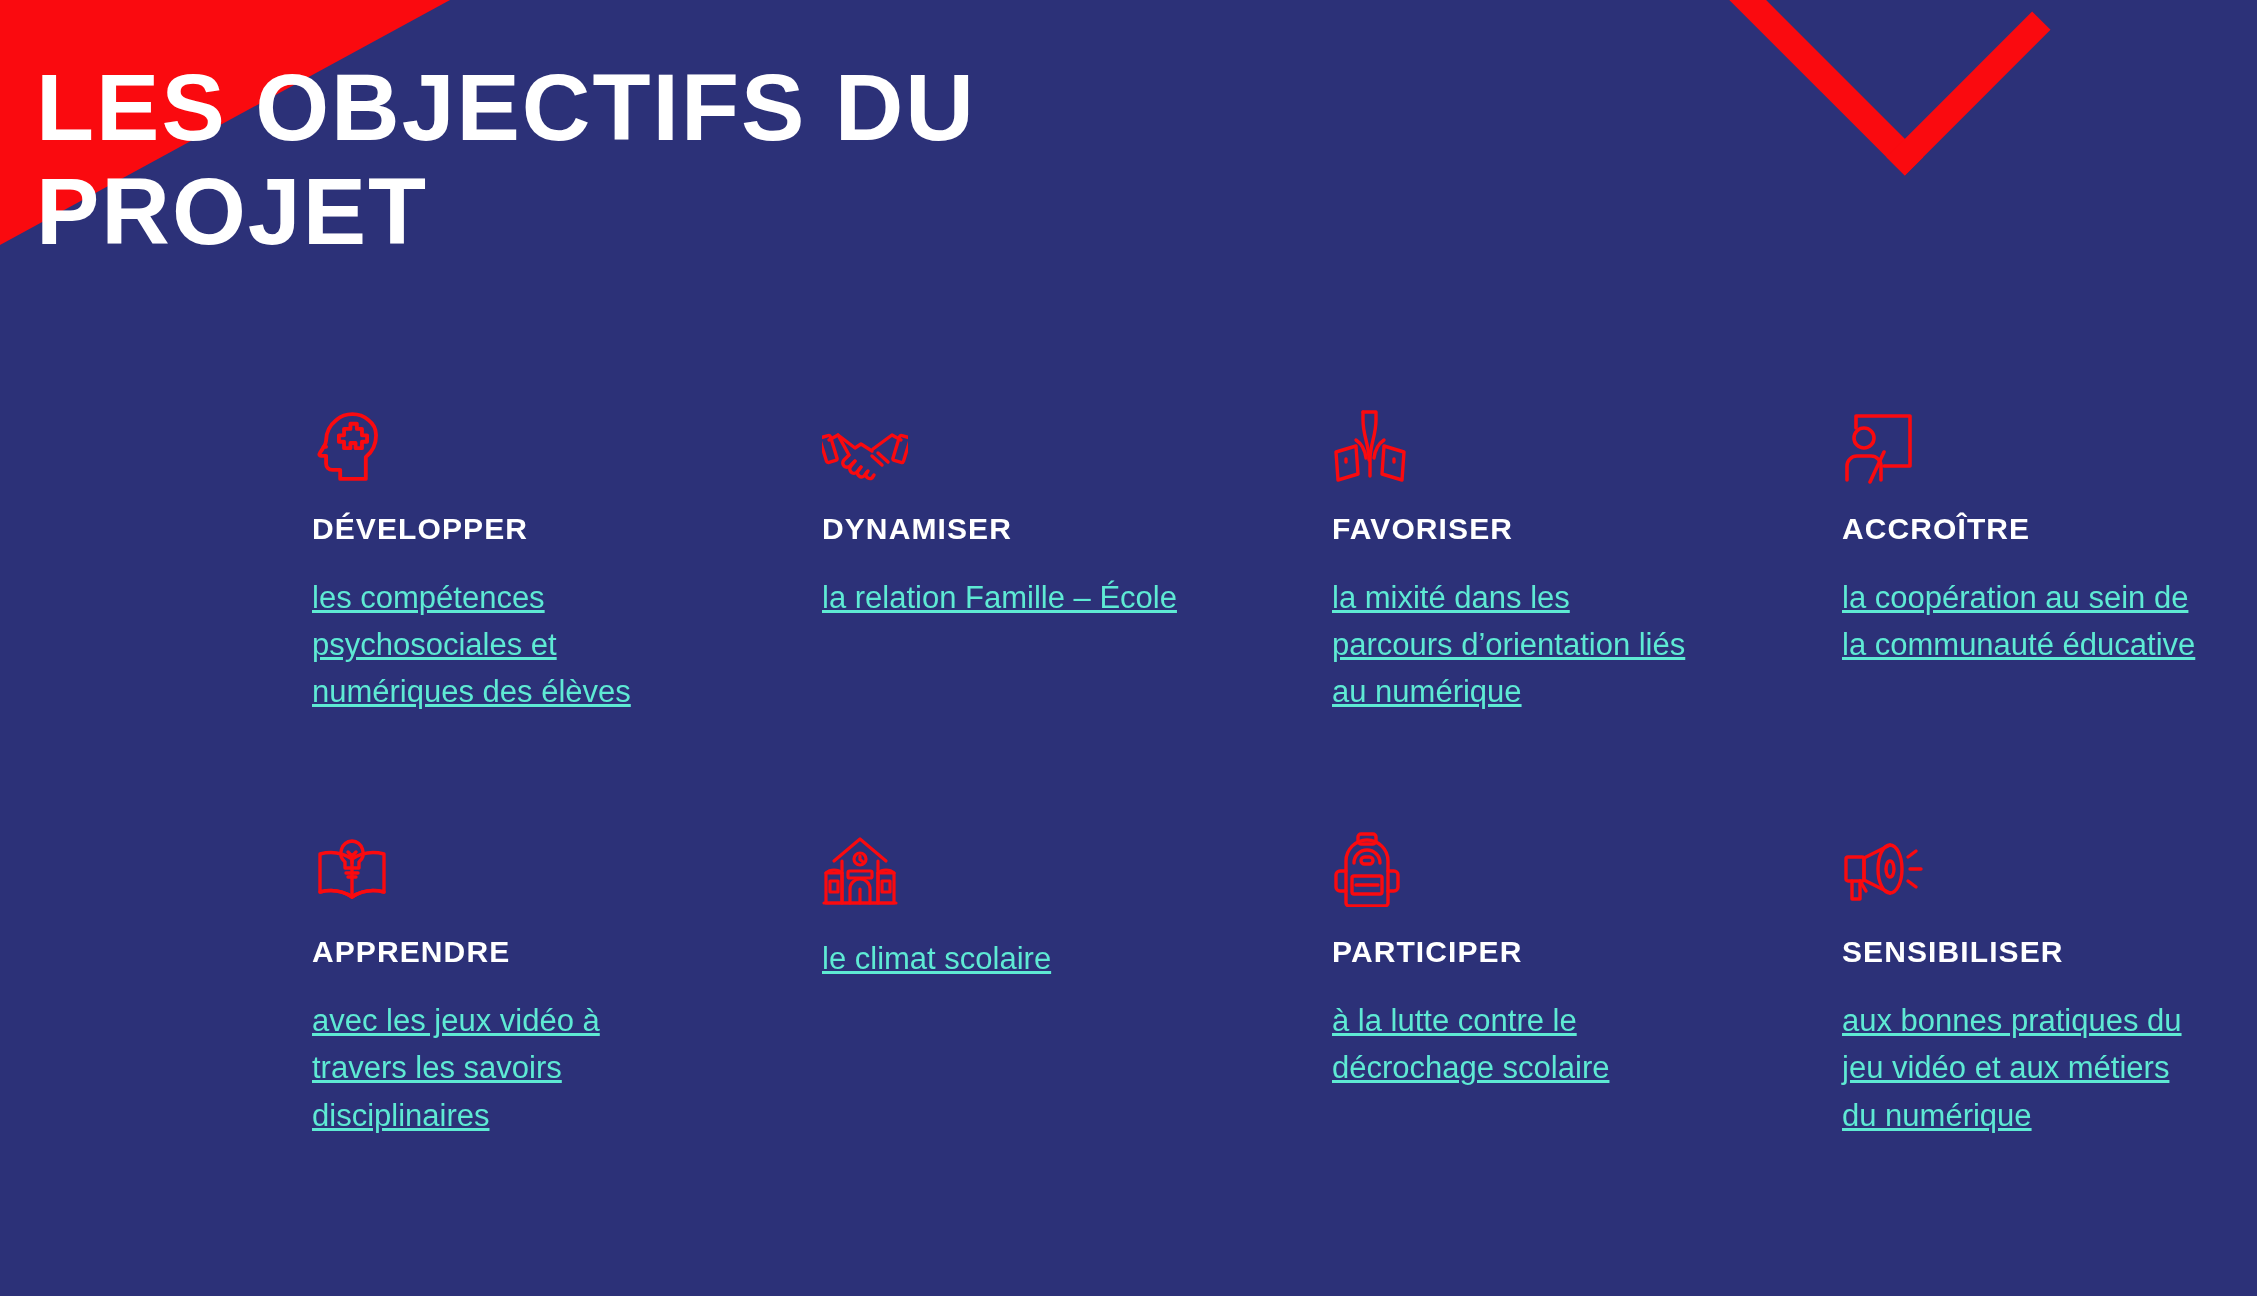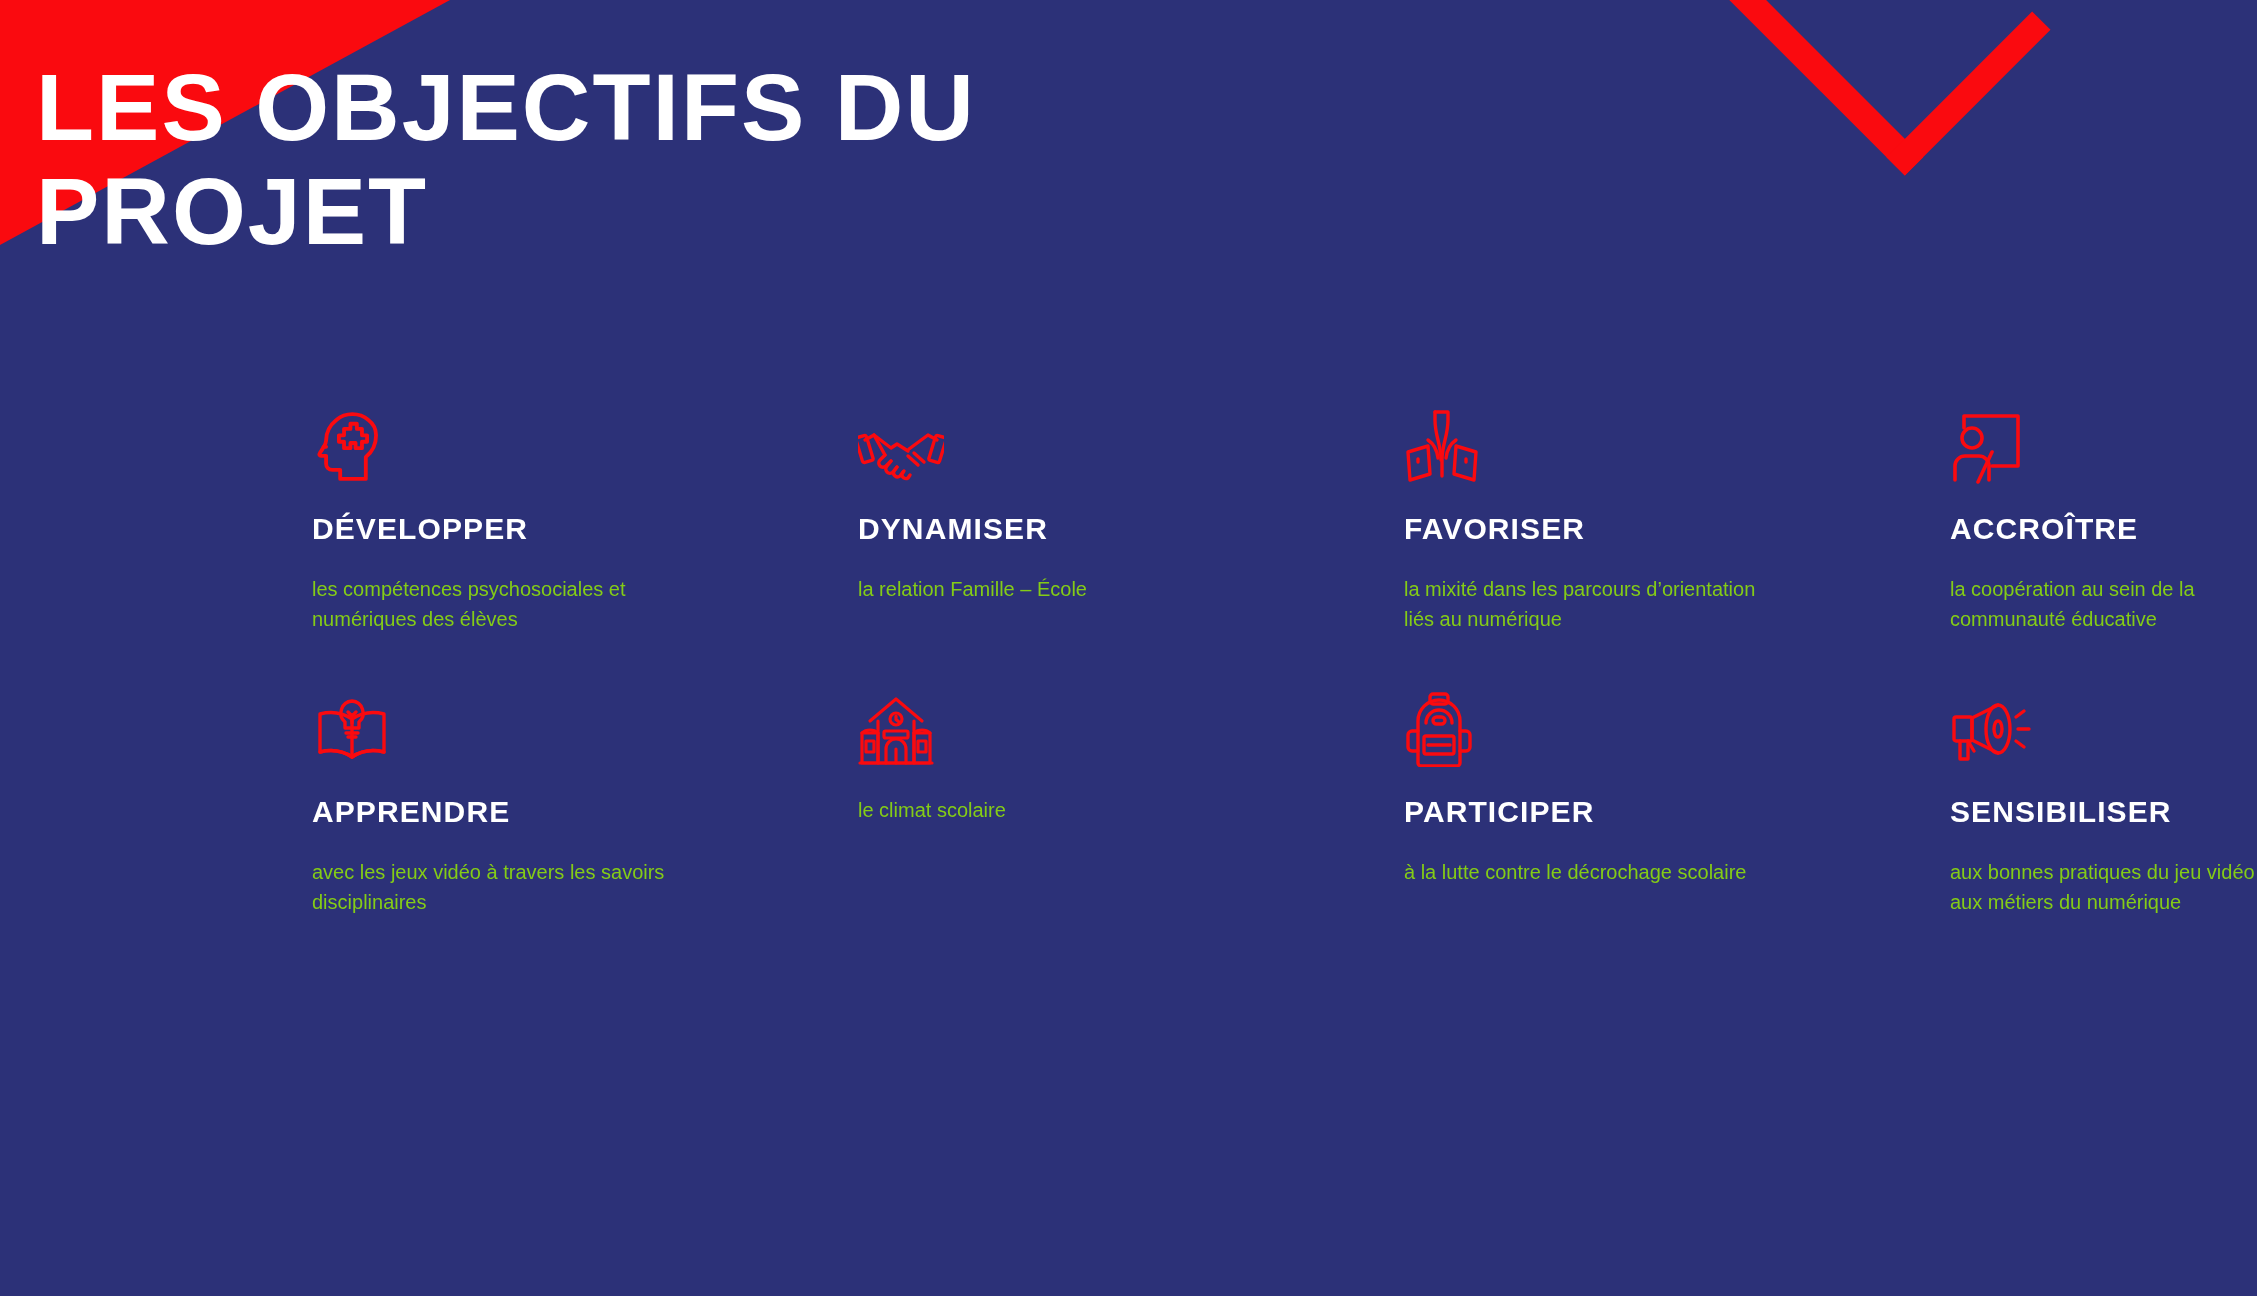--- a/index.html
+++ b/index.html
@@ -61,21 +61,20 @@
   .grid {
     position: absolute;
     top: 388px;
     left: 312px;
     width: 1945px;
     display: grid;
     grid-template-columns: repeat(4, 510px);
     grid-auto-rows: auto;
     row-gap: 96px;
     z-index: 2;
-    gap: 36px;
   }
   .cell {
     width: 400px;
   }
   .cell-icon {
     height: 96px;
     display: flex;
     align-items: flex-end;
     margin-bottom: 28px;
   }
@@ -88,24 +87,25 @@
     font-size: 30px;
     letter-spacing: 1.1px;
     color: #ffffff;
     text-transform: uppercase;
     margin-bottom: 28px;
     white-space: nowrap;
   }
   .cell-desc {
     font-family: "Liberation Sans", sans-serif;
     font-weight: normal;
-    font-size: 20px;
+    font-size: 31px;
     line-height: 1.52;
-    color: #84cc16;
+    color: #5eead4;
     max-width: 360px;
+    text-decoration: underline;
   }
 </style>
 </head>
 <body>
 
 <div class="deco-triangle"></div>
 <div class="deco-chevron"></div>
 
 <div class="title-block">
   <div class="title-line">LES OBJECTIFS DU</div>

